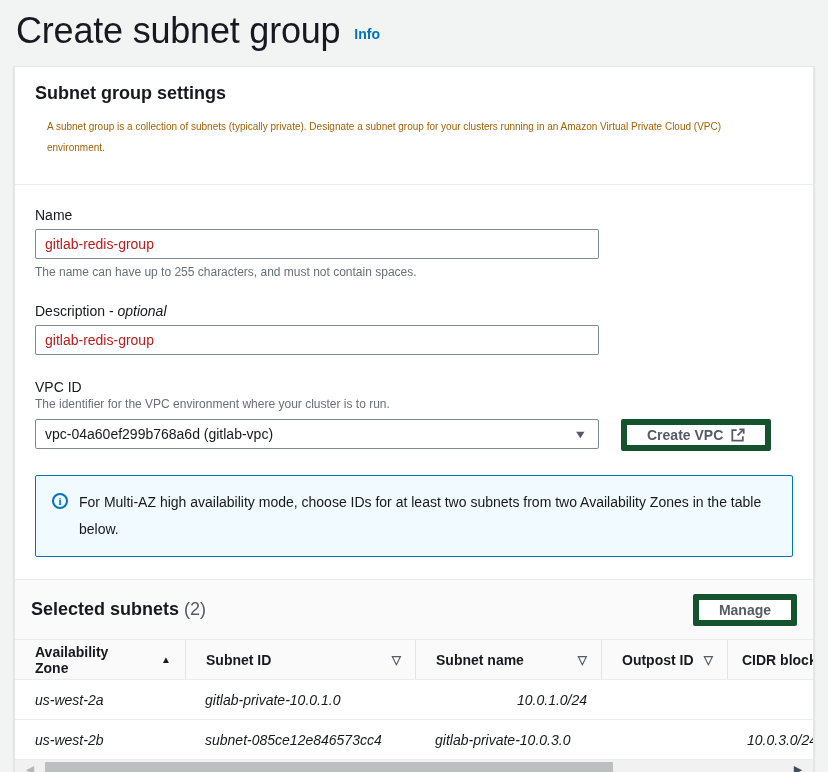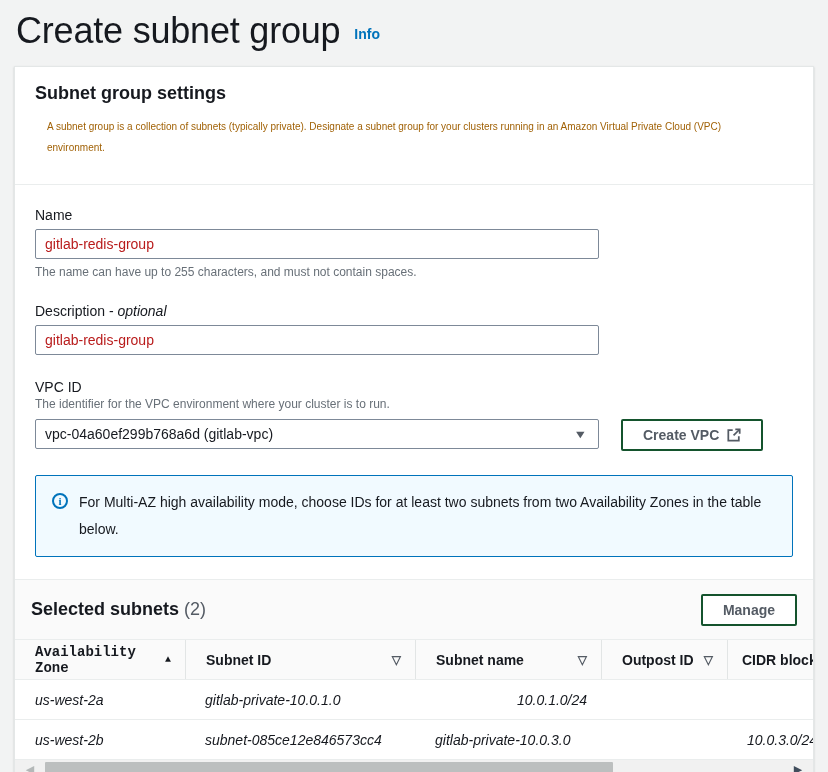--- a/index.html
+++ b/index.html
@@ -49,21 +49,21 @@
     border:1px solid #7d8998; border-radius:2px;
     padding:0 12px 0 9px; background:#fff;
     display:flex; align-items:center; justify-content:space-between;
     cursor:pointer;
   }
   .select-value { font-size:14px; color:#16191f; }
   .caret { font-size:11px; color:#545b64; transform:scaleX(1.3); }
 
   .btn {
     height:32px; background:#fff;
-    border:2px solid #14532d; border-radius:2px;
+    border:6px solid #14532d; border-radius:2px;
     color:#545b64; font-weight:700; font-size:14px;
     font-family:"Liberation Sans", sans-serif;
     padding:0 20px; display:inline-flex; align-items:center; gap:8px;
     cursor:pointer;
   }
   .btn svg { display:block; }
 
   
   .alert {
     margin-top:24px;
@@ -96,21 +96,21 @@
   .thead {
     display:flex; align-items:center;
     height:41px;
     background:#fafafa;
     border-top:1px solid #eaeded;
     border-bottom:1px solid #eaeded;
     font-weight:700; font-size:14px; color:#16191f;
   }
   .th { display:flex; align-items:center; justify-content:space-between; padding:0 14px 0 20px; height:100%; }
   .th + .th { border-left:1px solid #e2e5e5; }
-  .th-first { justify-content:flex-end; gap:12px;font-family:Liberation Mono, monospace; }
+  .th-first { justify-content:center; gap:20px; }
   .col-az { width:170px; }
   .col-id { width:230px; }
   .col-name { width:186px; }
   .col-outpost { width:126px; }
   .col-cidr { flex:1; padding-left:14px; overflow:hidden; white-space:nowrap; }
   .sort-asc { font-size:10px; color:#16191f; cursor:pointer; }
   .sort-idle { font-size:12px; color:#545b64; cursor:pointer; }
 
   .tr {
     display:flex; align-items:center;

